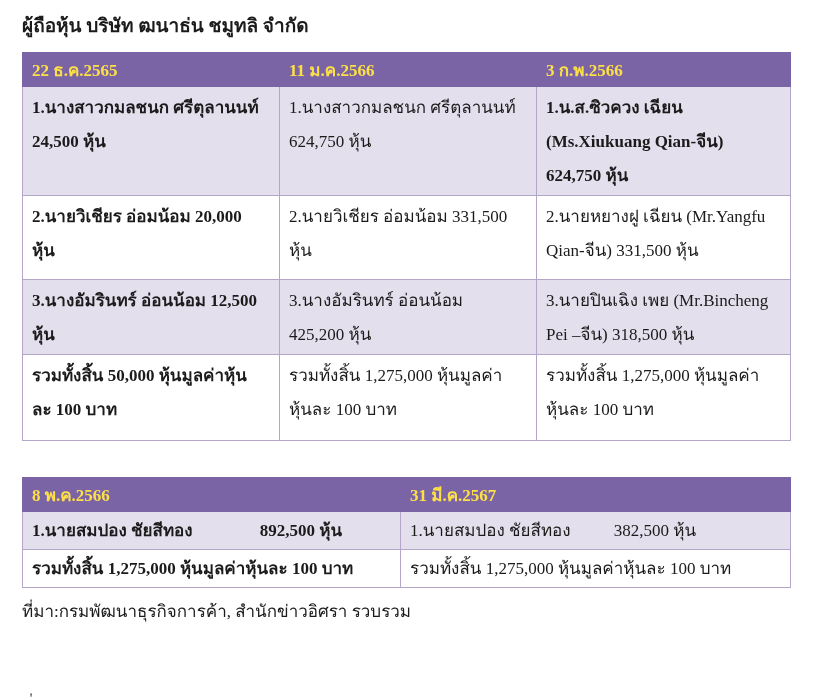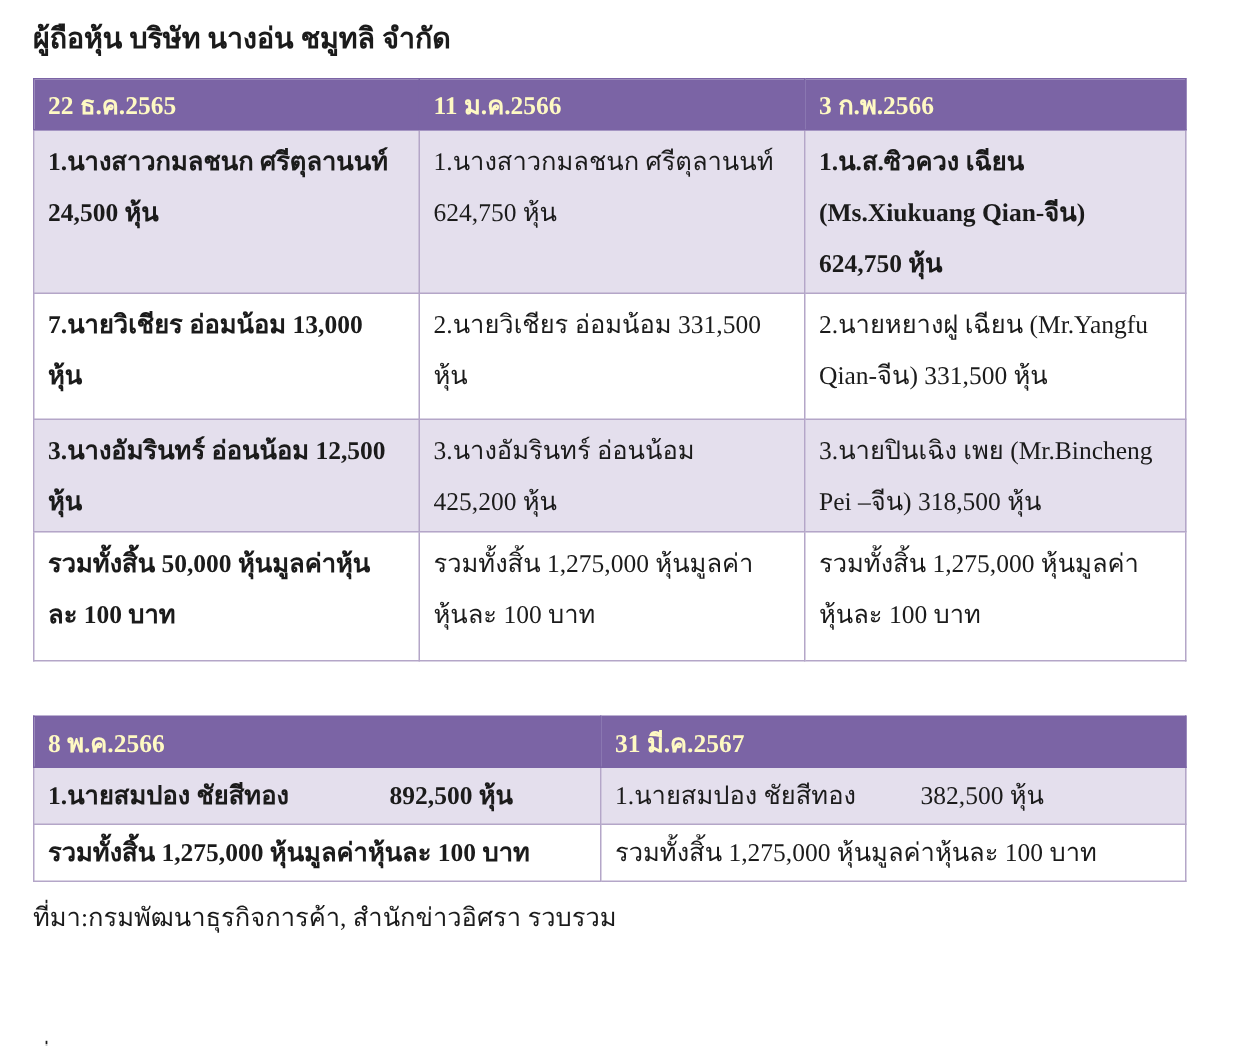--- a/index.html
+++ b/index.html
@@ -6,21 +6,21 @@
   body{
     width:832px;height:697px;overflow:hidden;
     font-family:"Liberation Serif","DejaVu Serif",serif;
     color:#1b1b1b;
   }
   .page{position:relative;width:832px;height:697px;box-sizing:border-box;padding:8px 0 0 22px;}
   .title{font-size:19px;font-weight:bold;margin:2px 0 12px 0;}
 
   table.tbl{border-collapse:collapse;table-layout:fixed;width:768px;}
   .tbl th{
-    background:#7B64A5;color:#fef9c3;text-align:left;
+    background:#7B64A5;color:#fde047;text-align:left;
     font-size:17px;font-weight:bold;height:33px;
     padding:0 6px 0 9px;border:1px solid #7B64A5;
     border-left:1px dotted #ffffff;
   }
   .tbl th:first-child{border-left:1px solid #7B64A5;}
   .tbl td{
     border:1px solid #B4A6C8;background:#ffffff;
     font-size:17px;vertical-align:top;
     padding:4px 8px 2px 9px;
     white-space:pre-line;line-height:2.0;
@@ -39,21 +39,21 @@
   .normal{font-weight:normal;}
 
   .source{font-size:17px;margin-top:9px;}
   .partial{position:absolute;left:22px;top:691px;font-size:17px;}
 </style>
 </head>
 <body>
 
 <div class="page">
 
-  <div class="title">ผู้ถือหุ้น บริษัท นางอ่น ชมูทลิ จำกัด</div>
+  <div class="title">ผู้ถือหุ้น บริษัท ฒนาธ่น ชมูทลิ จำกัด</div>
 
   <table class="tbl t1">
     <colgroup>
         <col style="width:257px">
         <col style="width:257px">
         <col style="width:254px">
       </colgroup>
     <thead>
       <tr>
         <th>22 ธ.ค.2565</th>
@@ -65,21 +65,21 @@
       <tr class="alt r0">
         <td class="bold">1.นางสาวกมลชนก ศรีตุลานนท์
 24,500 หุ้น</td>
         <td>1.นางสาวกมลชนก ศรีตุลานนท์
 624,750 หุ้น</td>
         <td class="bold">1.น.ส.ซิวควง เฉียน
 (Ms.Xiukuang Qian-จีน)
 624,750 หุ้น</td>
       </tr>
       <tr class="r1">
-        <td class="bold">7.นายวิเชียร อ่อมน้อม 13,000
+        <td class="bold">2.นายวิเชียร อ่อมน้อม 20,000
 หุ้น</td>
         <td>2.นายวิเชียร อ่อมน้อม 331,500
 หุ้น</td>
         <td>2.นายหยางฝู เฉียน (Mr.Yangfu
 Qian-จีน) 331,500 หุ้น</td>
       </tr>
       <tr class="alt r2">
         <td class="bold">3.นางอัมรินทร์ อ่อนน้อม 12,500
 หุ้น</td>
         <td>3.นางอัมรินทร์ อ่อนน้อม

